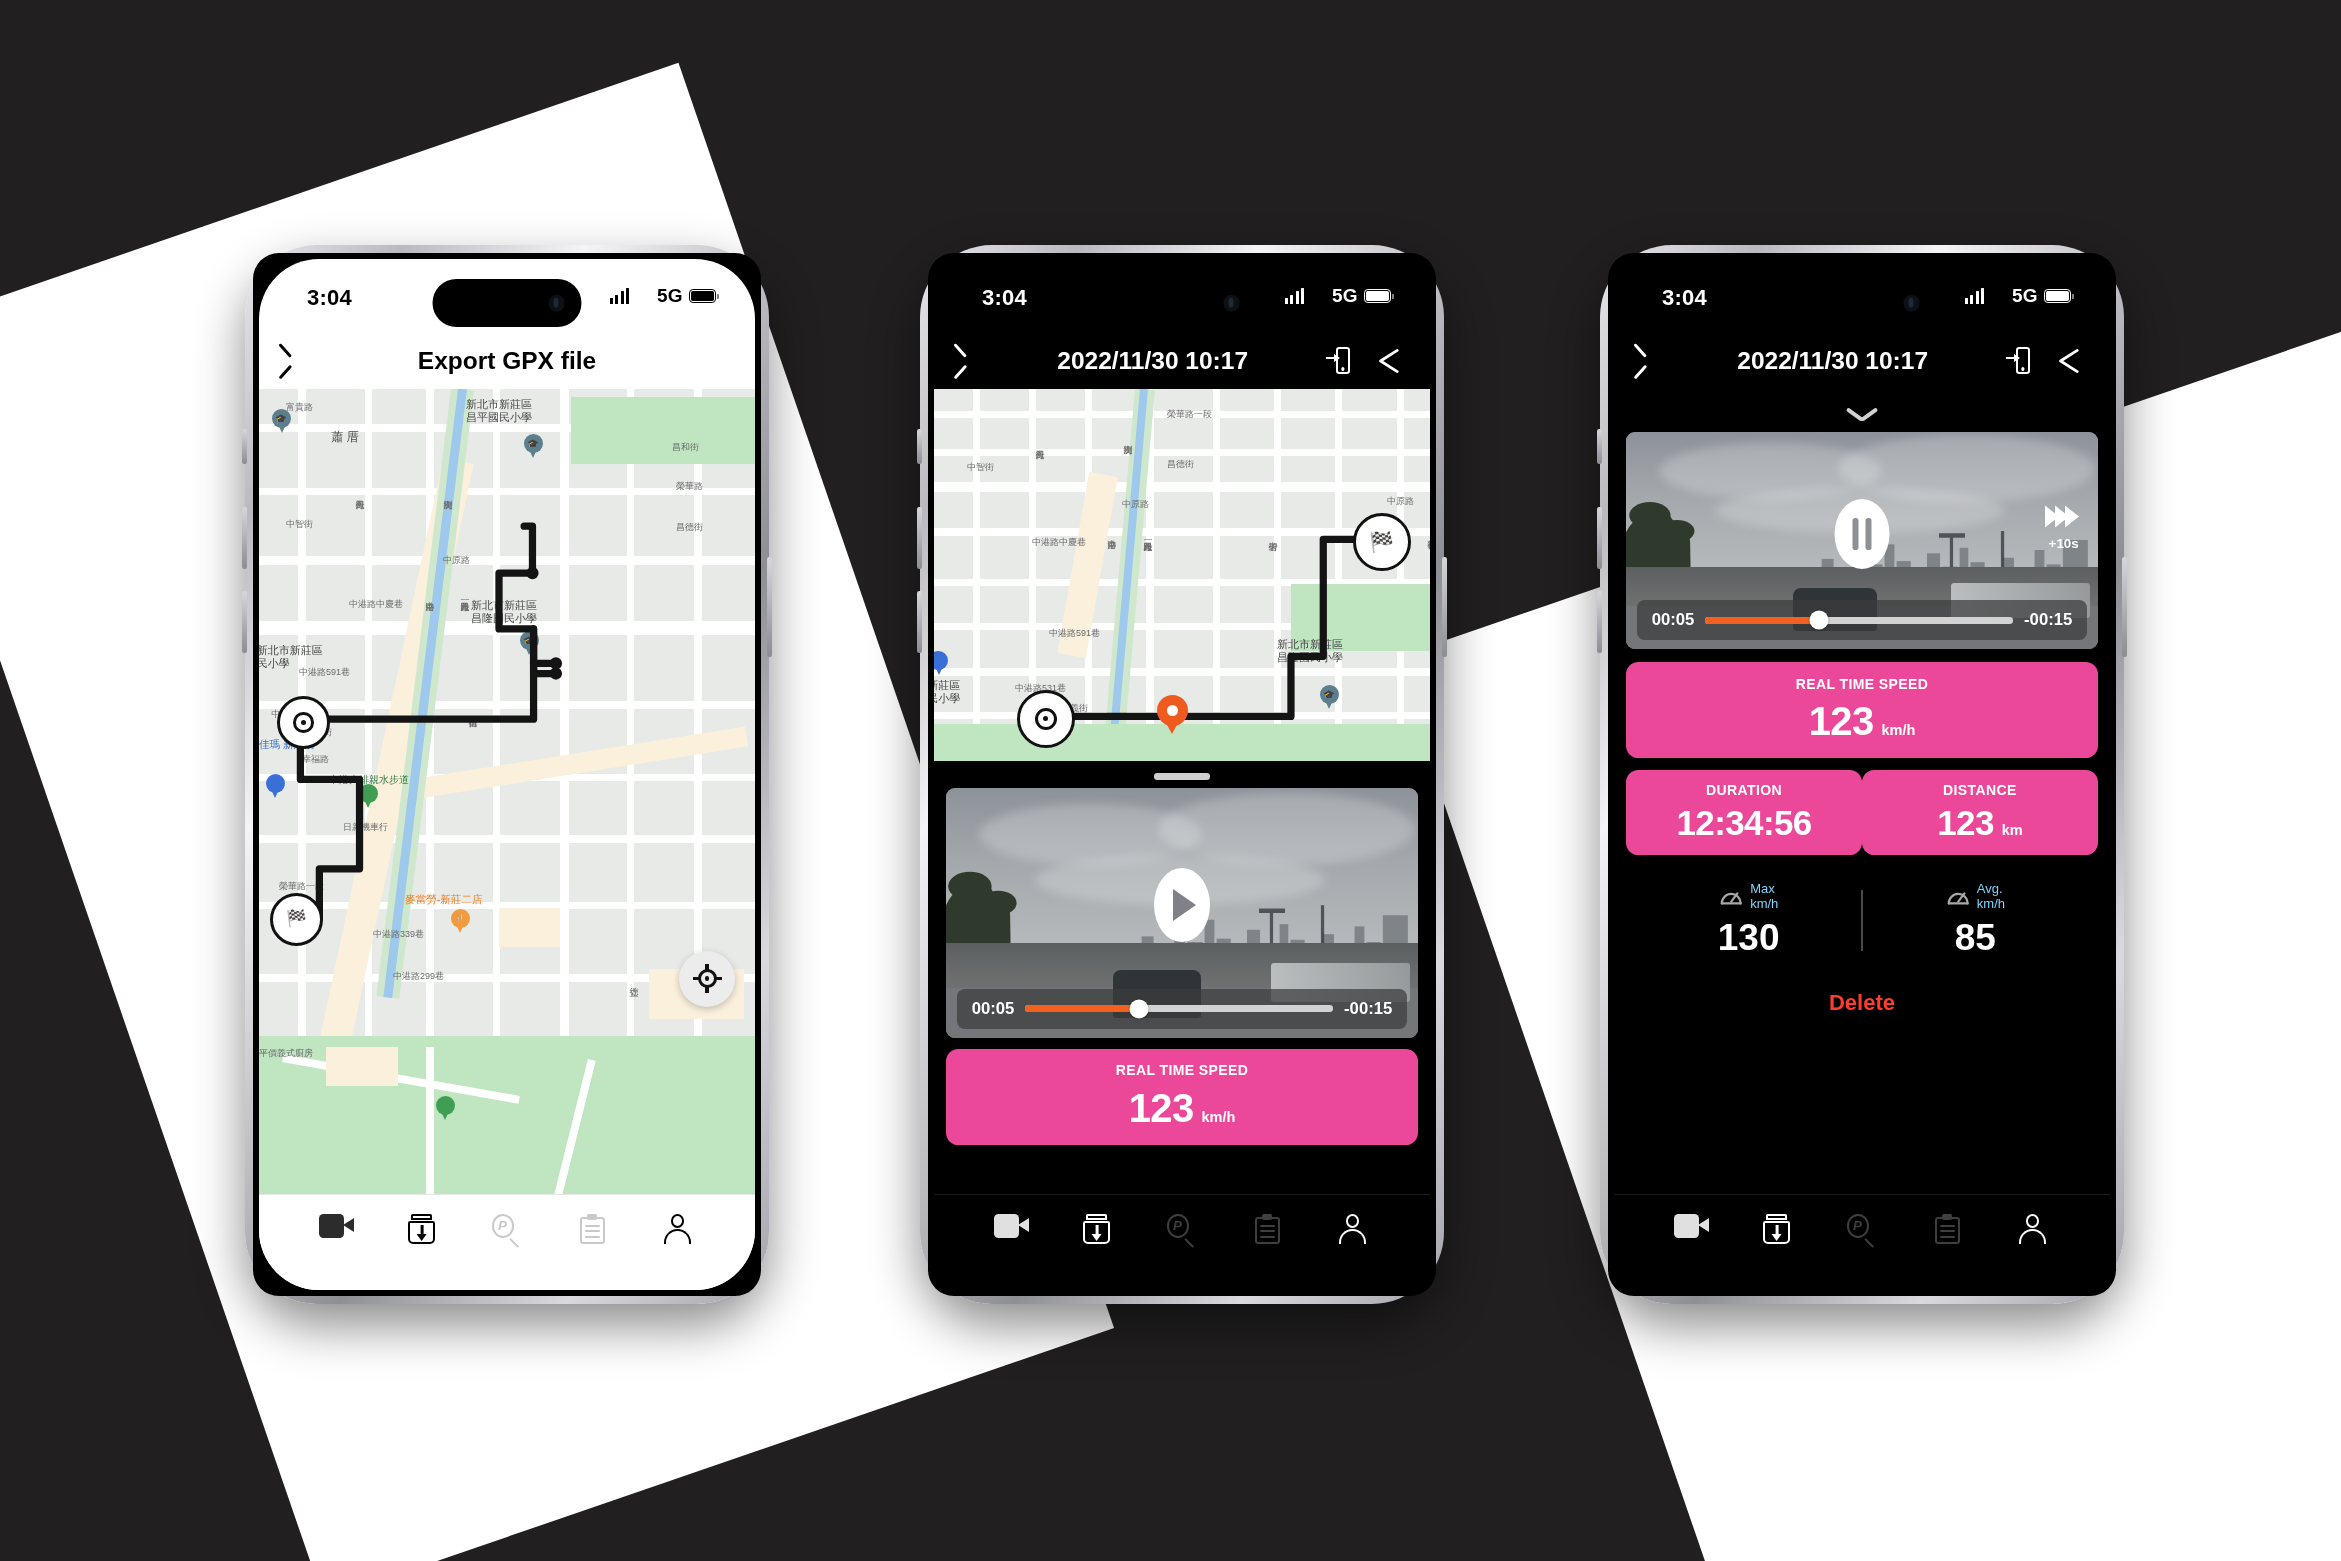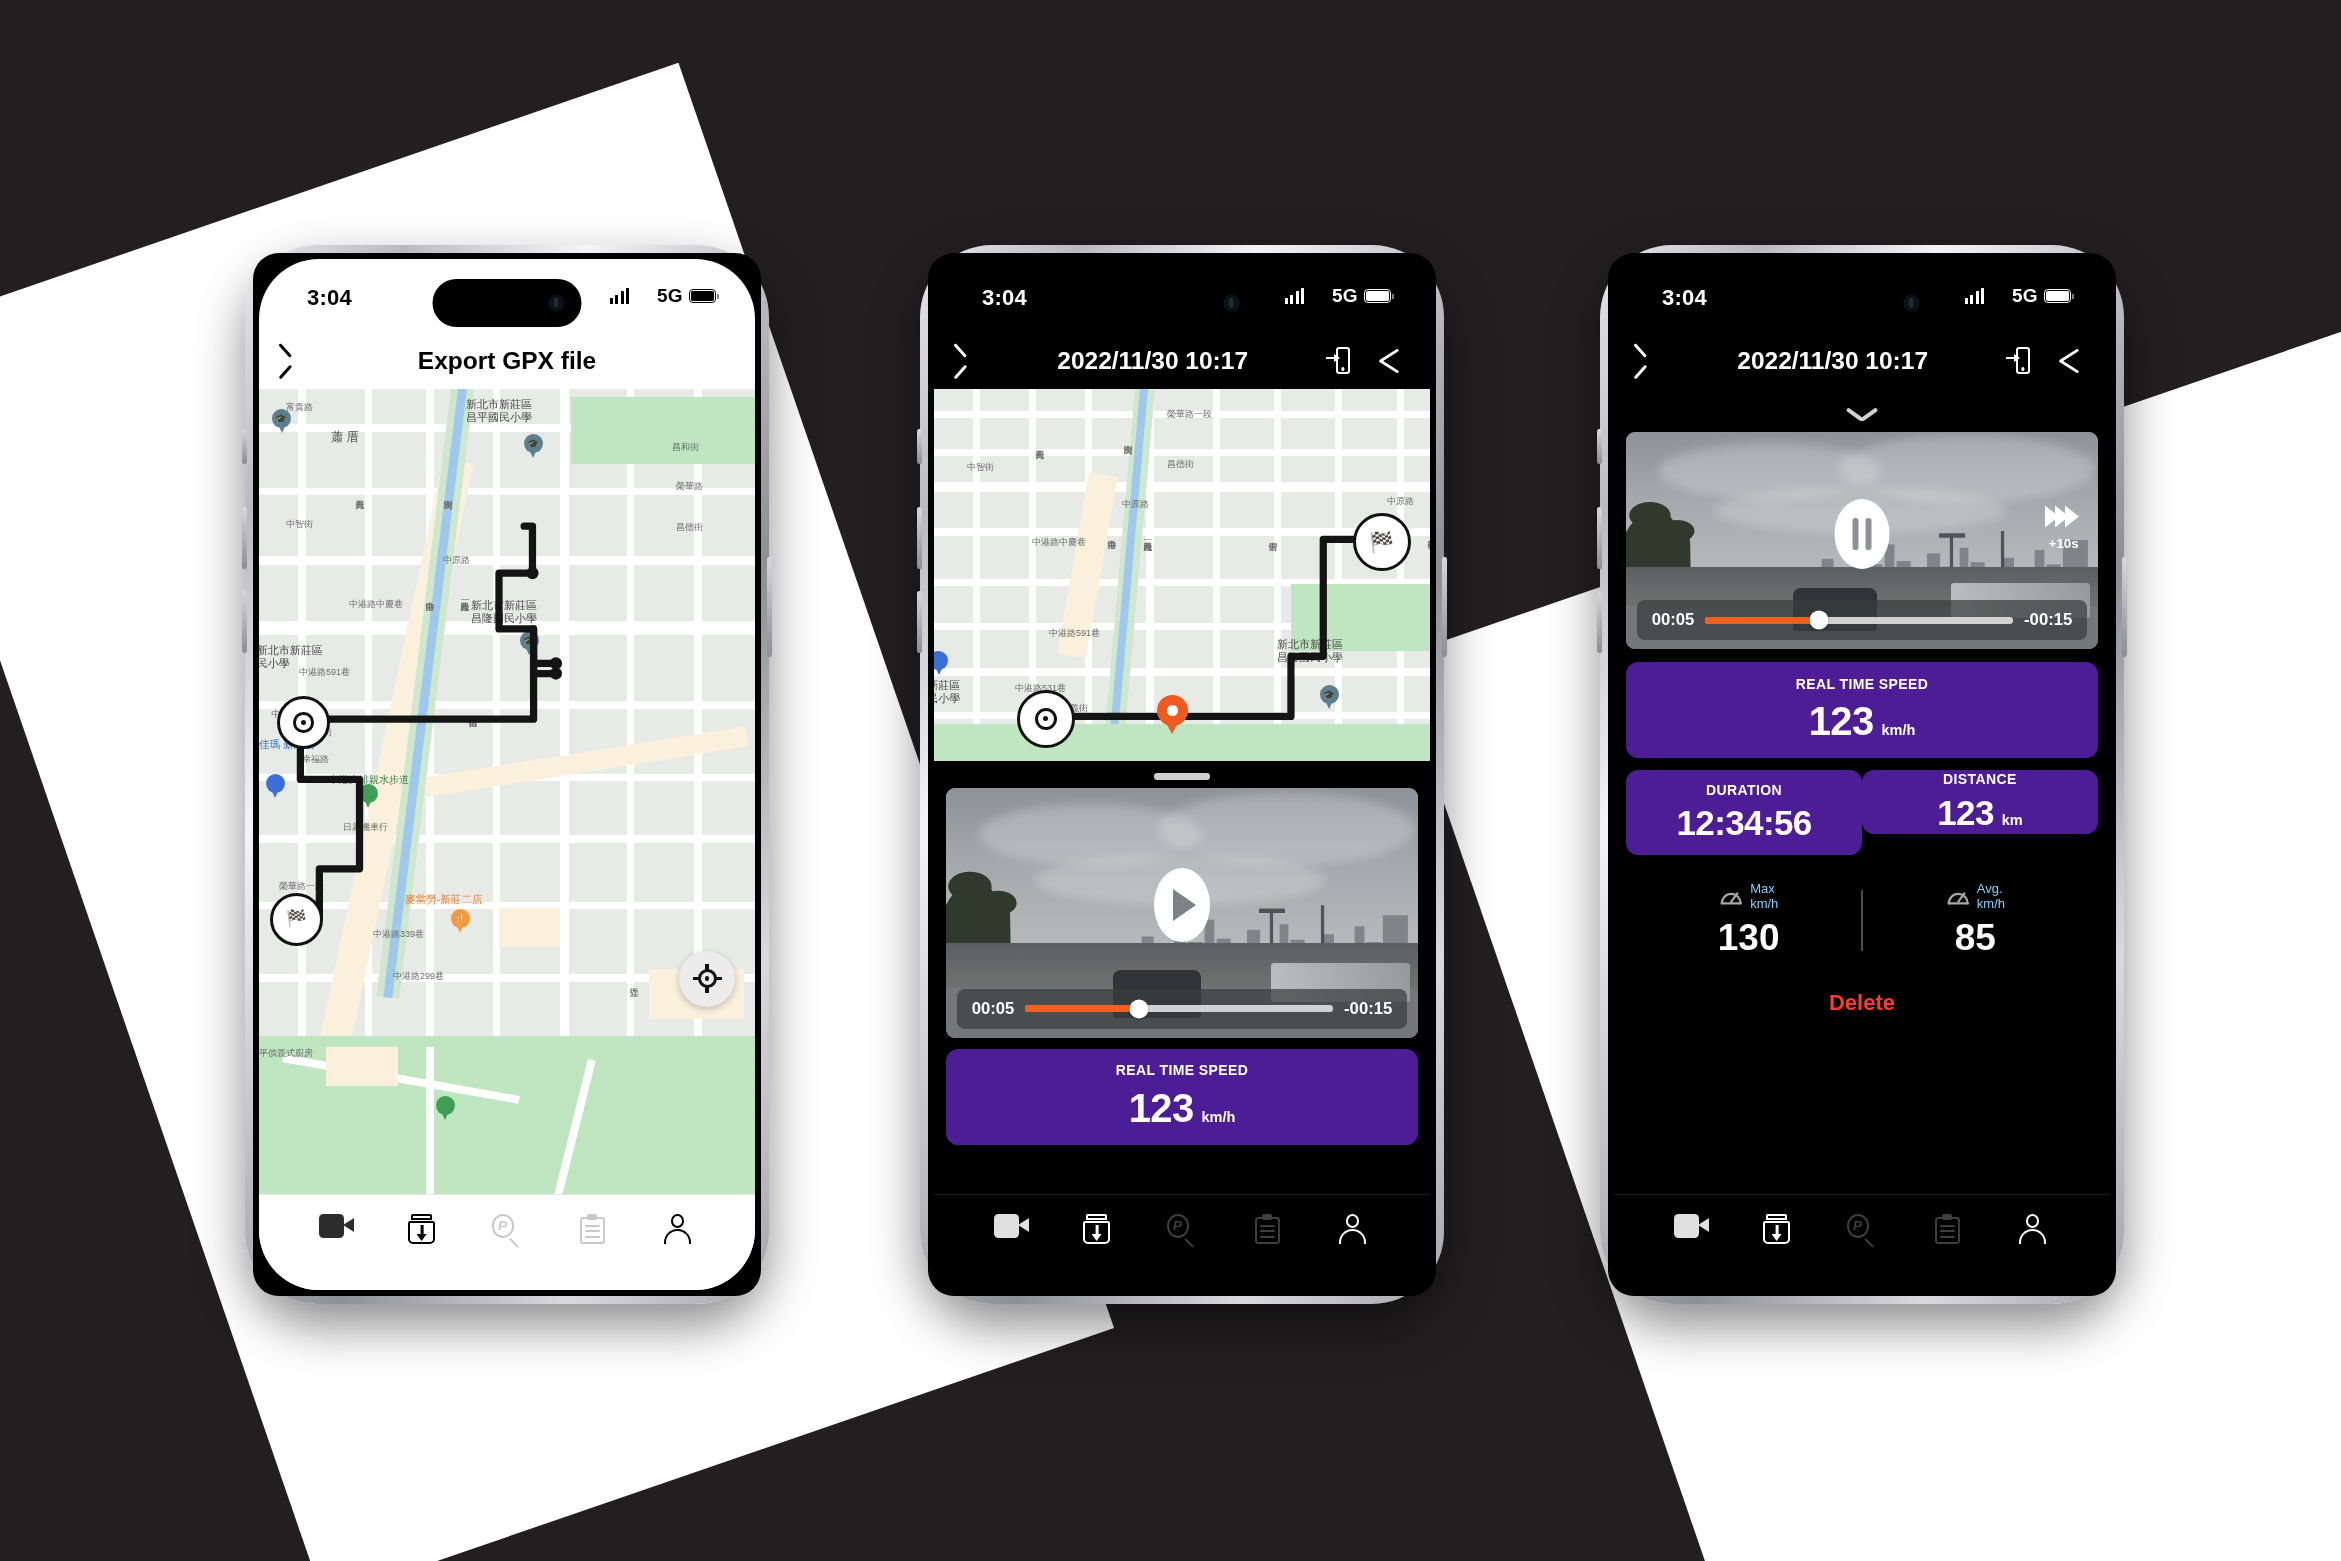--- a/index.html
+++ b/index.html
@@ -210,21 +210,21 @@
   .seekbar{
     position:absolute;left:11px;right:11px;bottom:9px;height:40px;border-radius:7.8px;
     background:rgba(60,60,60,.72);display:flex;align-items:center;padding:0 14.5px;box-sizing:border-box;gap:11px;
   }
   .seek-time{color:#fff;font-size:16.7px;font-weight:600;white-space:nowrap;}
   .seek-track{flex:1;height:6.7px;border-radius:3.3px;background:#d2d2d2;position:relative;cursor:pointer;}
   .seek-fill{position:absolute;left:0;top:0;bottom:0;border-radius:3.3px;background:#f4601f;}
   .seek-knob{position:absolute;top:50%;transform:translate(-50%,-50%);width:19px;height:19px;border-radius:50%;background:#fff;box-shadow:0 0.6px 2.2px rgba(0,0,0,.4);}
 
   
-  .card{background:#4c1d95;border-radius:12.3px;display:flex;flex-direction:column;align-items:center;justify-content:center;}
+  .card{background:#ec4899;border-radius:12.3px;display:flex;flex-direction:column;align-items:center;justify-content:center;}
   .card-lbl{color:#fff;font-size:14px;font-weight:700;letter-spacing:0.4px;}
   .card-val{color:#fff;font-weight:700;display:flex;align-items:baseline;gap:7.8px;}
   .card-val .num{font-size:40px;letter-spacing:-0.6px;}
   .card-val .unit{font-size:14.5px;font-weight:600;}
   .minmax{display:flex;align-items:center;justify-content:center;color:#fff;}
   .mm-col{flex:1;display:flex;flex-direction:column;align-items:center;}
   .mm-head{display:flex;align-items:center;gap:6.7px;}
   .mm-gauge{width:24.5px;height:24.5px;}
   .mm-txt{font-size:13px;line-height:1.15;color:#7dd3fc;}
   .mm-num{font-size:37px;font-weight:700;margin-top:5.6px;}
@@ -795,21 +795,21 @@
         </div>
       </div>
 
       <div style="display:flex;gap:0;margin:12.3px 12.3px 0">
         <div class="card" style="flex:1;height:85px">
           <div class="card-lbl">DURATION</div>
           <div class="card-val" style="margin-top:5.6px">
             <span class="num" style="font-size:35px">12:34:56</span>
           </div>
         </div>
-        <div class="card" style="flex:1;height:64px">
+        <div class="card" style="flex:1;height:85px">
           <div class="card-lbl">DISTANCE</div>
           <div class="card-val" style="margin-top:5.6px">
             <span class="num" style="font-size:35px">123</span>
             <span class="unit">km</span>
           </div>
         </div>
       </div>
 
       <div class="minmax" style="margin:27px 22px 0">
         <div class="mm-col">

